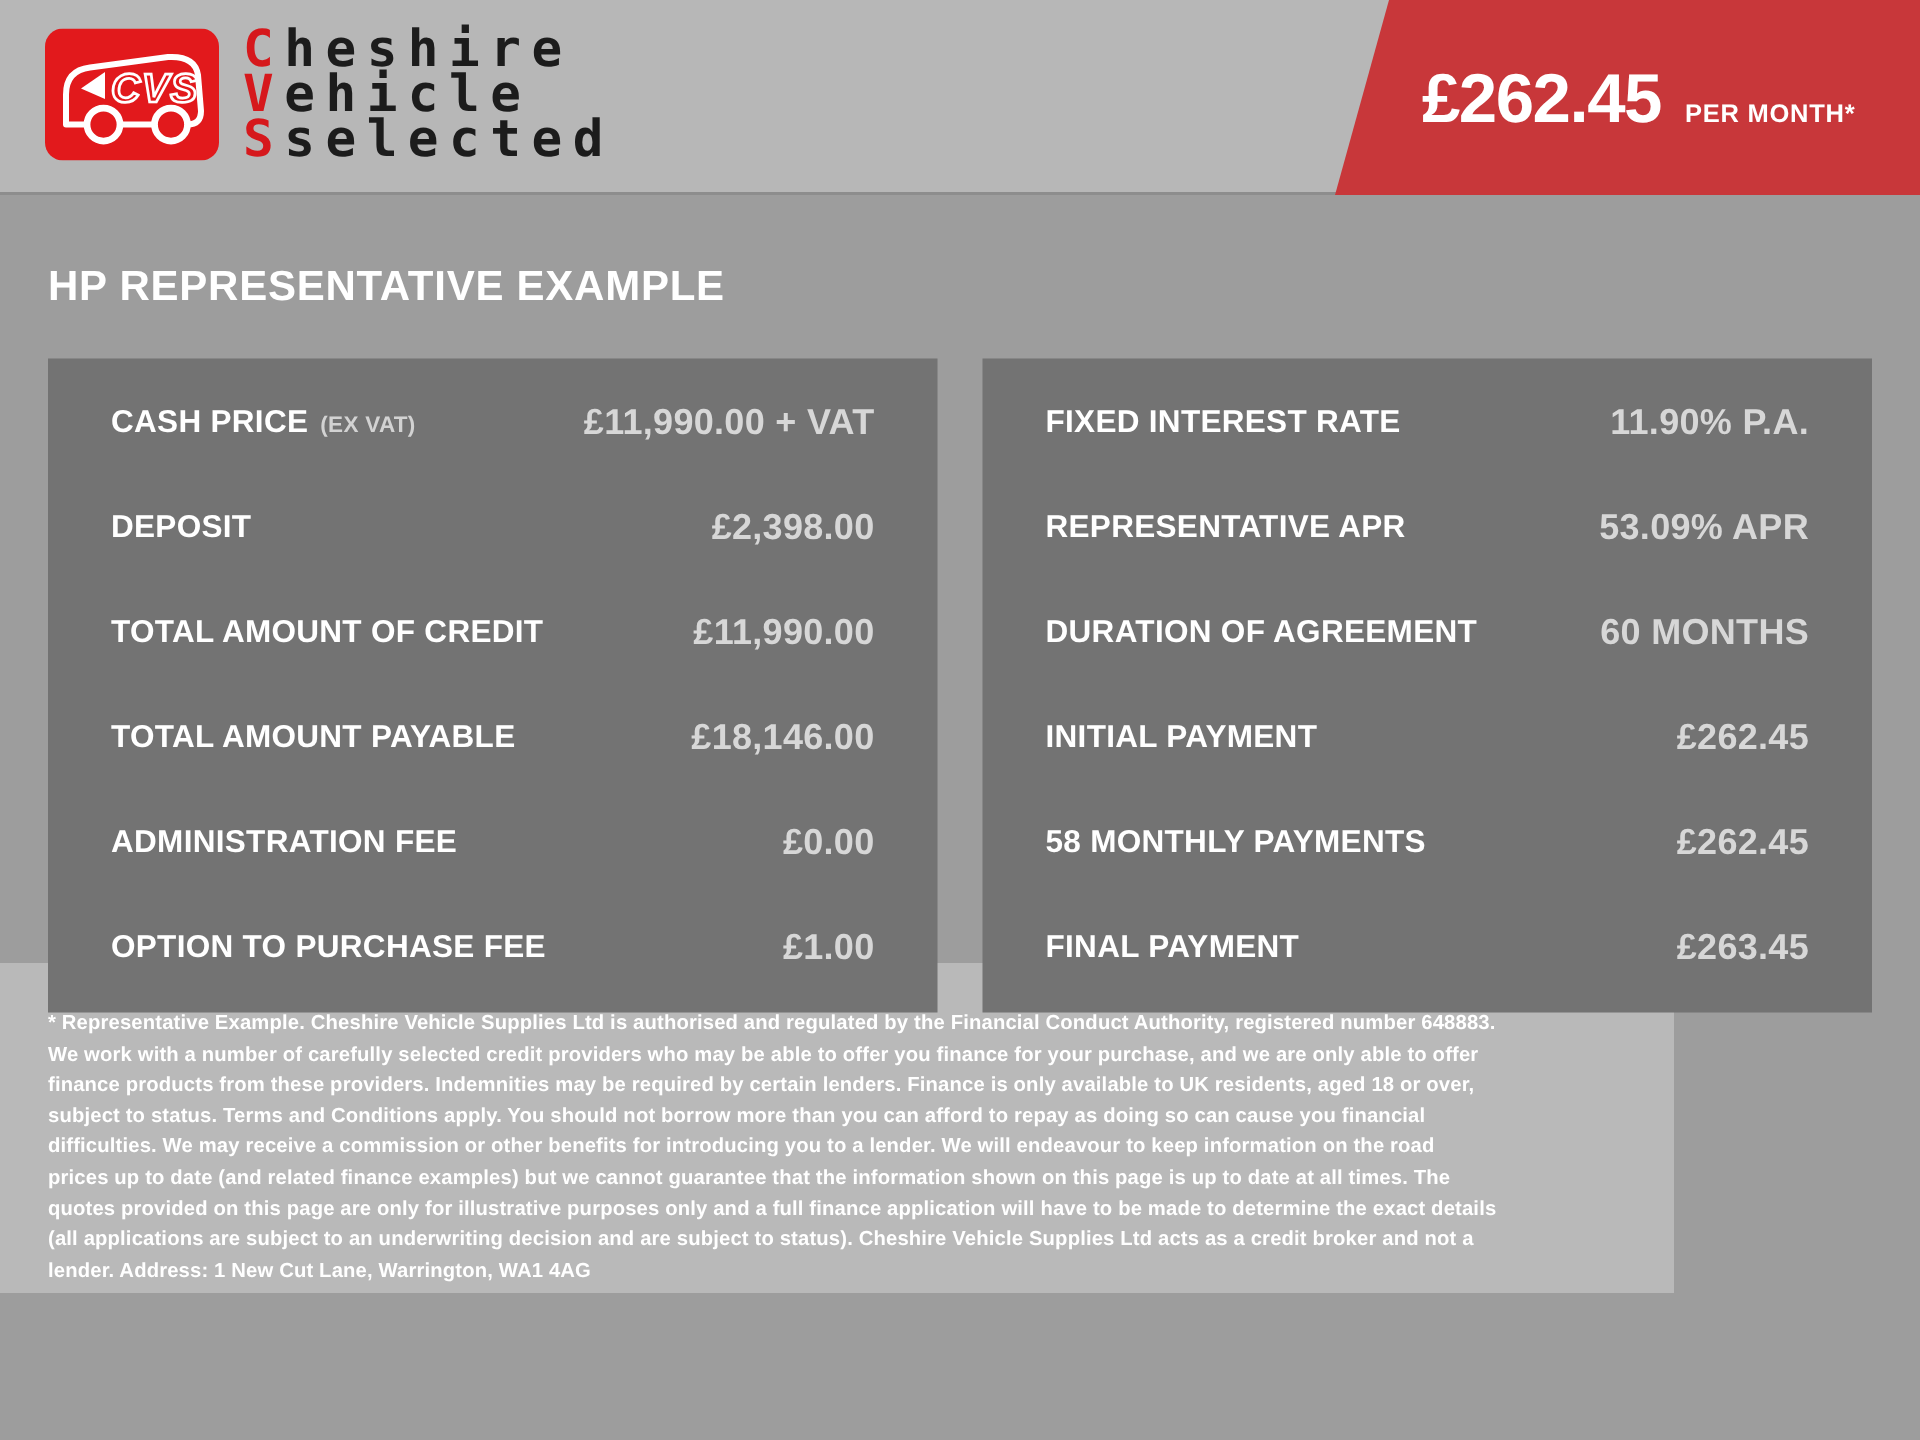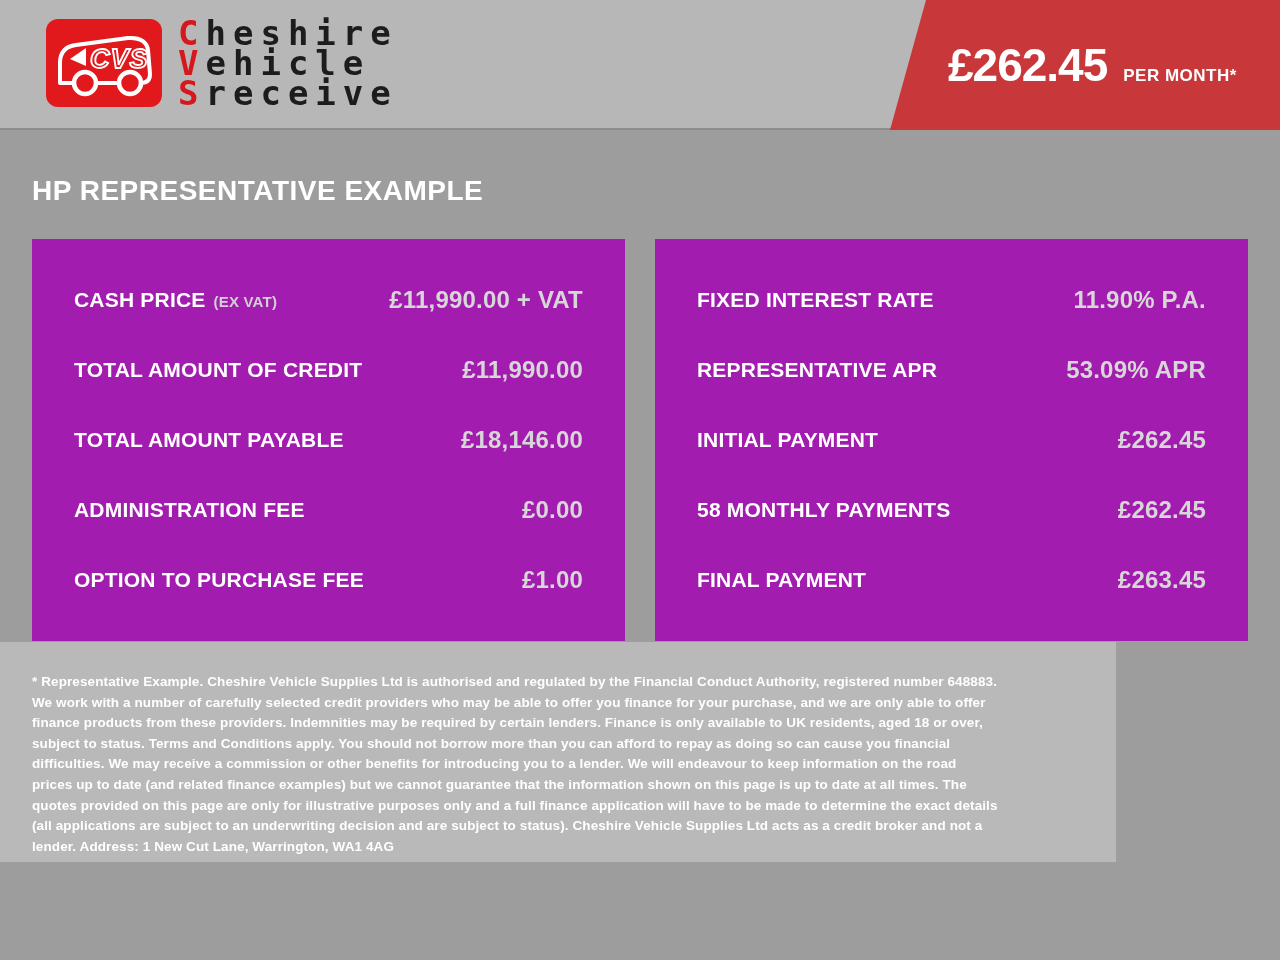--- a/index.html
+++ b/index.html
@@ -7,21 +7,21 @@
   body { font-family: "Liberation Sans", sans-serif; background: #9d9d9d; }
 
   
   .header {
     position: relative;
     width: 1280px; height: 130px;
     background: #b7b7b7;
     border-bottom: 2px solid #8d8d8d;
   }
   .logo-area {
-    position: absolute; left: 46px; top: 18px;
+    position: absolute; left: 30px; top: 18px;
     display: flex; align-items: center; gap: 16px;
   }
   .logo-badge { display: block; }
   .brand-name {
     font-family: "DejaVu Sans Mono", monospace;
     font-weight: bold; font-size: 34px; line-height: 30px;
     letter-spacing: 7px; color: #1c1c1c; white-space: nowrap;
   }
   .brand-name .initial { color: #d6181c; }
 
@@ -50,22 +50,22 @@
   }
   .page-title {
     color: #ffffff; font-weight: bold; font-size: 28px;
     letter-spacing: 0.5px;
   }
   .panels {
     margin-top: 32px;
     display: flex; gap: 30px;
   }
   .panel {
-    flex: 1; background: #a21caf;
-    padding: 26px 42px;
+    flex: 1; background: #737373;
+    padding: 8px 42px;
   }
   .row {
     height: 70px;
     display: flex; justify-content: space-between; align-items: center;
   }
   .row-label {
     color: #ffffff; font-weight: bold; font-size: 21px;
     letter-spacing: 0.2px; white-space: nowrap;
   }
   .row-note {
@@ -98,37 +98,41 @@
       <rect x="0" y="0" width="116" height="88" rx="12" fill="#e2191c"></rect>
       <path d="M14,64 L14,44 Q14,28 30,26 L82,19 Q100,18 102,31 L104,55 Q104,64 95,64 Z" fill="none" stroke="#ffffff" stroke-width="4" stroke-linejoin="round"></path>
       <polygon points="24,40 40,29 40,47" fill="#ffffff"></polygon>
       <text x="44" y="49" font-family="Liberation Sans, sans-serif" font-size="27" font-weight="bold" font-style="italic" fill="#e2191c" stroke="#ffffff" stroke-width="1.8" letter-spacing="1">CVS</text>
       <circle cx="39" cy="64" r="11" fill="#e2191c" stroke="#ffffff" stroke-width="4.5"></circle>
       <circle cx="84" cy="64" r="11" fill="#e2191c" stroke="#ffffff" stroke-width="4.5"></circle>
     </svg>
     <div class="brand-name">
       <div><span class="initial">C</span><span>heshire</span></div>
       <div><span class="initial">V</span><span>ehicle</span></div>
-      <div><span class="initial">S</span><span>receive</span></div>
+      <div><span class="initial">S</span><span>selected</span></div>
     </div>
   </div>
 
   <div class="price-banner">
     <span class="price-amount">£262.45</span>
     <span class="price-suffix">PER MONTH*</span>
   </div>
 </div>
 
 <div class="main">
   <div class="page-title">HP REPRESENTATIVE EXAMPLE</div>
   <div class="panels">
     <div class="panel">
         <div class="row">
           <div class="row-label">CASH PRICE<span class="row-note">(EX VAT)</span></div>
           <div class="row-value">£11,990.00 + VAT</div>
+        </div>
+        <div class="row">
+          <div class="row-label">DEPOSIT</div>
+          <div class="row-value">£2,398.00</div>
         </div>
         <div class="row">
           <div class="row-label">TOTAL AMOUNT OF CREDIT</div>
           <div class="row-value">£11,990.00</div>
         </div>
         <div class="row">
           <div class="row-label">TOTAL AMOUNT PAYABLE</div>
           <div class="row-value">£18,146.00</div>
         </div>
         <div class="row">
@@ -143,20 +147,24 @@
     <div class="panel">
         <div class="row">
           <div class="row-label">FIXED INTEREST RATE</div>
           <div class="row-value">11.90% P.A.</div>
         </div>
         <div class="row">
           <div class="row-label">REPRESENTATIVE APR</div>
           <div class="row-value">53.09% APR</div>
         </div>
         <div class="row">
+          <div class="row-label">DURATION OF AGREEMENT</div>
+          <div class="row-value">60 MONTHS</div>
+        </div>
+        <div class="row">
           <div class="row-label">INITIAL PAYMENT</div>
           <div class="row-value">£262.45</div>
         </div>
         <div class="row">
           <div class="row-label">58 MONTHLY PAYMENTS</div>
           <div class="row-value">£262.45</div>
         </div>
         <div class="row">
           <div class="row-label">FINAL PAYMENT</div>
           <div class="row-value">£263.45</div>

